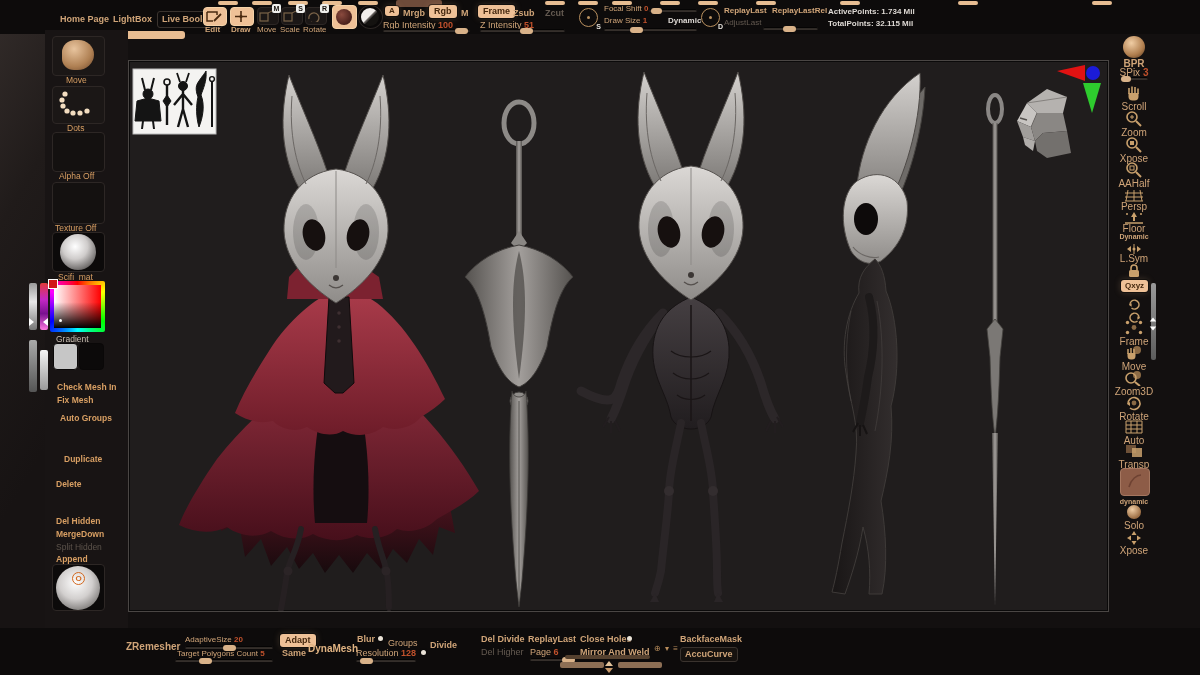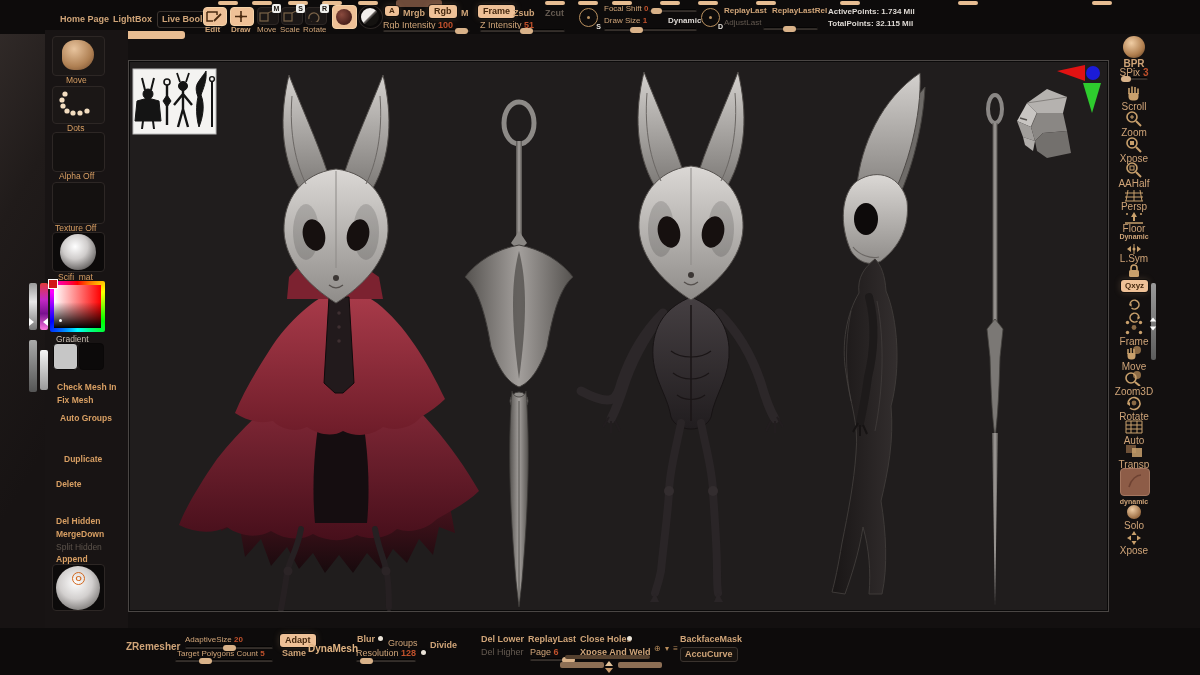--- a/index.html
+++ b/index.html
@@ -581,32 +581,32 @@
     <span class="dot" style="left:378px;top:8px"></span>
     <span class="lbl" style="left:388px;top:11px">Groups</span>
     <span class="lbl" style="left:356px;top:21px"><span>Resolution</span> <span class="val bold">128</span></span>
     <span class="dot" style="left:421px;top:22px"></span>
     <div class="track" style="left:356px;top:31px;width:60px">
         <div class="handle" style="left:4px"></div>
       </div>
 
     <span class="lbl bold" style="left:430px;top:13px">Divide</span>
 
-    <span class="lbl bold" style="left:481px;top:7px">Del Lower</span>
+    <span class="lbl bold" style="left:481px;top:7px">Del Divide</span>
     <span class="lbl dim" style="left:481px;top:20px">Del Higher</span>
 
     <span class="lbl bold" style="left:528px;top:7px">ReplayLast</span>
     <span class="lbl" style="left:530px;top:20px"><span>Page</span> <span class="val bold">6</span></span>
     <div class="track" style="left:530px;top:30px;width:44px">
         <div class="handle" style="left:32px"></div>
       </div>
 
     <span class="lbl bold" style="left:580px;top:7px">Close Holes</span>
     <span class="dot" style="left:627px;top:8px"></span>
-    <span class="lbl bold" style="left:580px;top:20px">Xpose And Weld</span>
+    <span class="lbl bold" style="left:580px;top:20px">Mirror And Weld</span>
 
     <span class="lbl" style="left:654px;top:17px;font-size:8px;color:#b98d5c;letter-spacing:1px">⊕ ▾ ≡</span>
 
     <span class="lbl bold" style="left:680px;top:7px">BackfaceMask</span>
     <span class="lbl bold" style="left:680px;top:19px;padding:2px 4px;border:1px solid #3a332e;border-radius:3px;background:#16120f">AccuCurve</span>
 
     <div class="abs" style="left:565px;top:27px;width:85px;height:4px;background:#55412f;border-radius:2px"></div>
     <div class="abs" style="left:560px;top:34px;width:44px;height:6px;background:#8d6f55;border-radius:2px"></div>
     <div class="abs" style="left:618px;top:34px;width:44px;height:6px;background:#8d6f55;border-radius:2px"></div>
     <div class="tri-up" style="left:605px;top:33px"></div>

